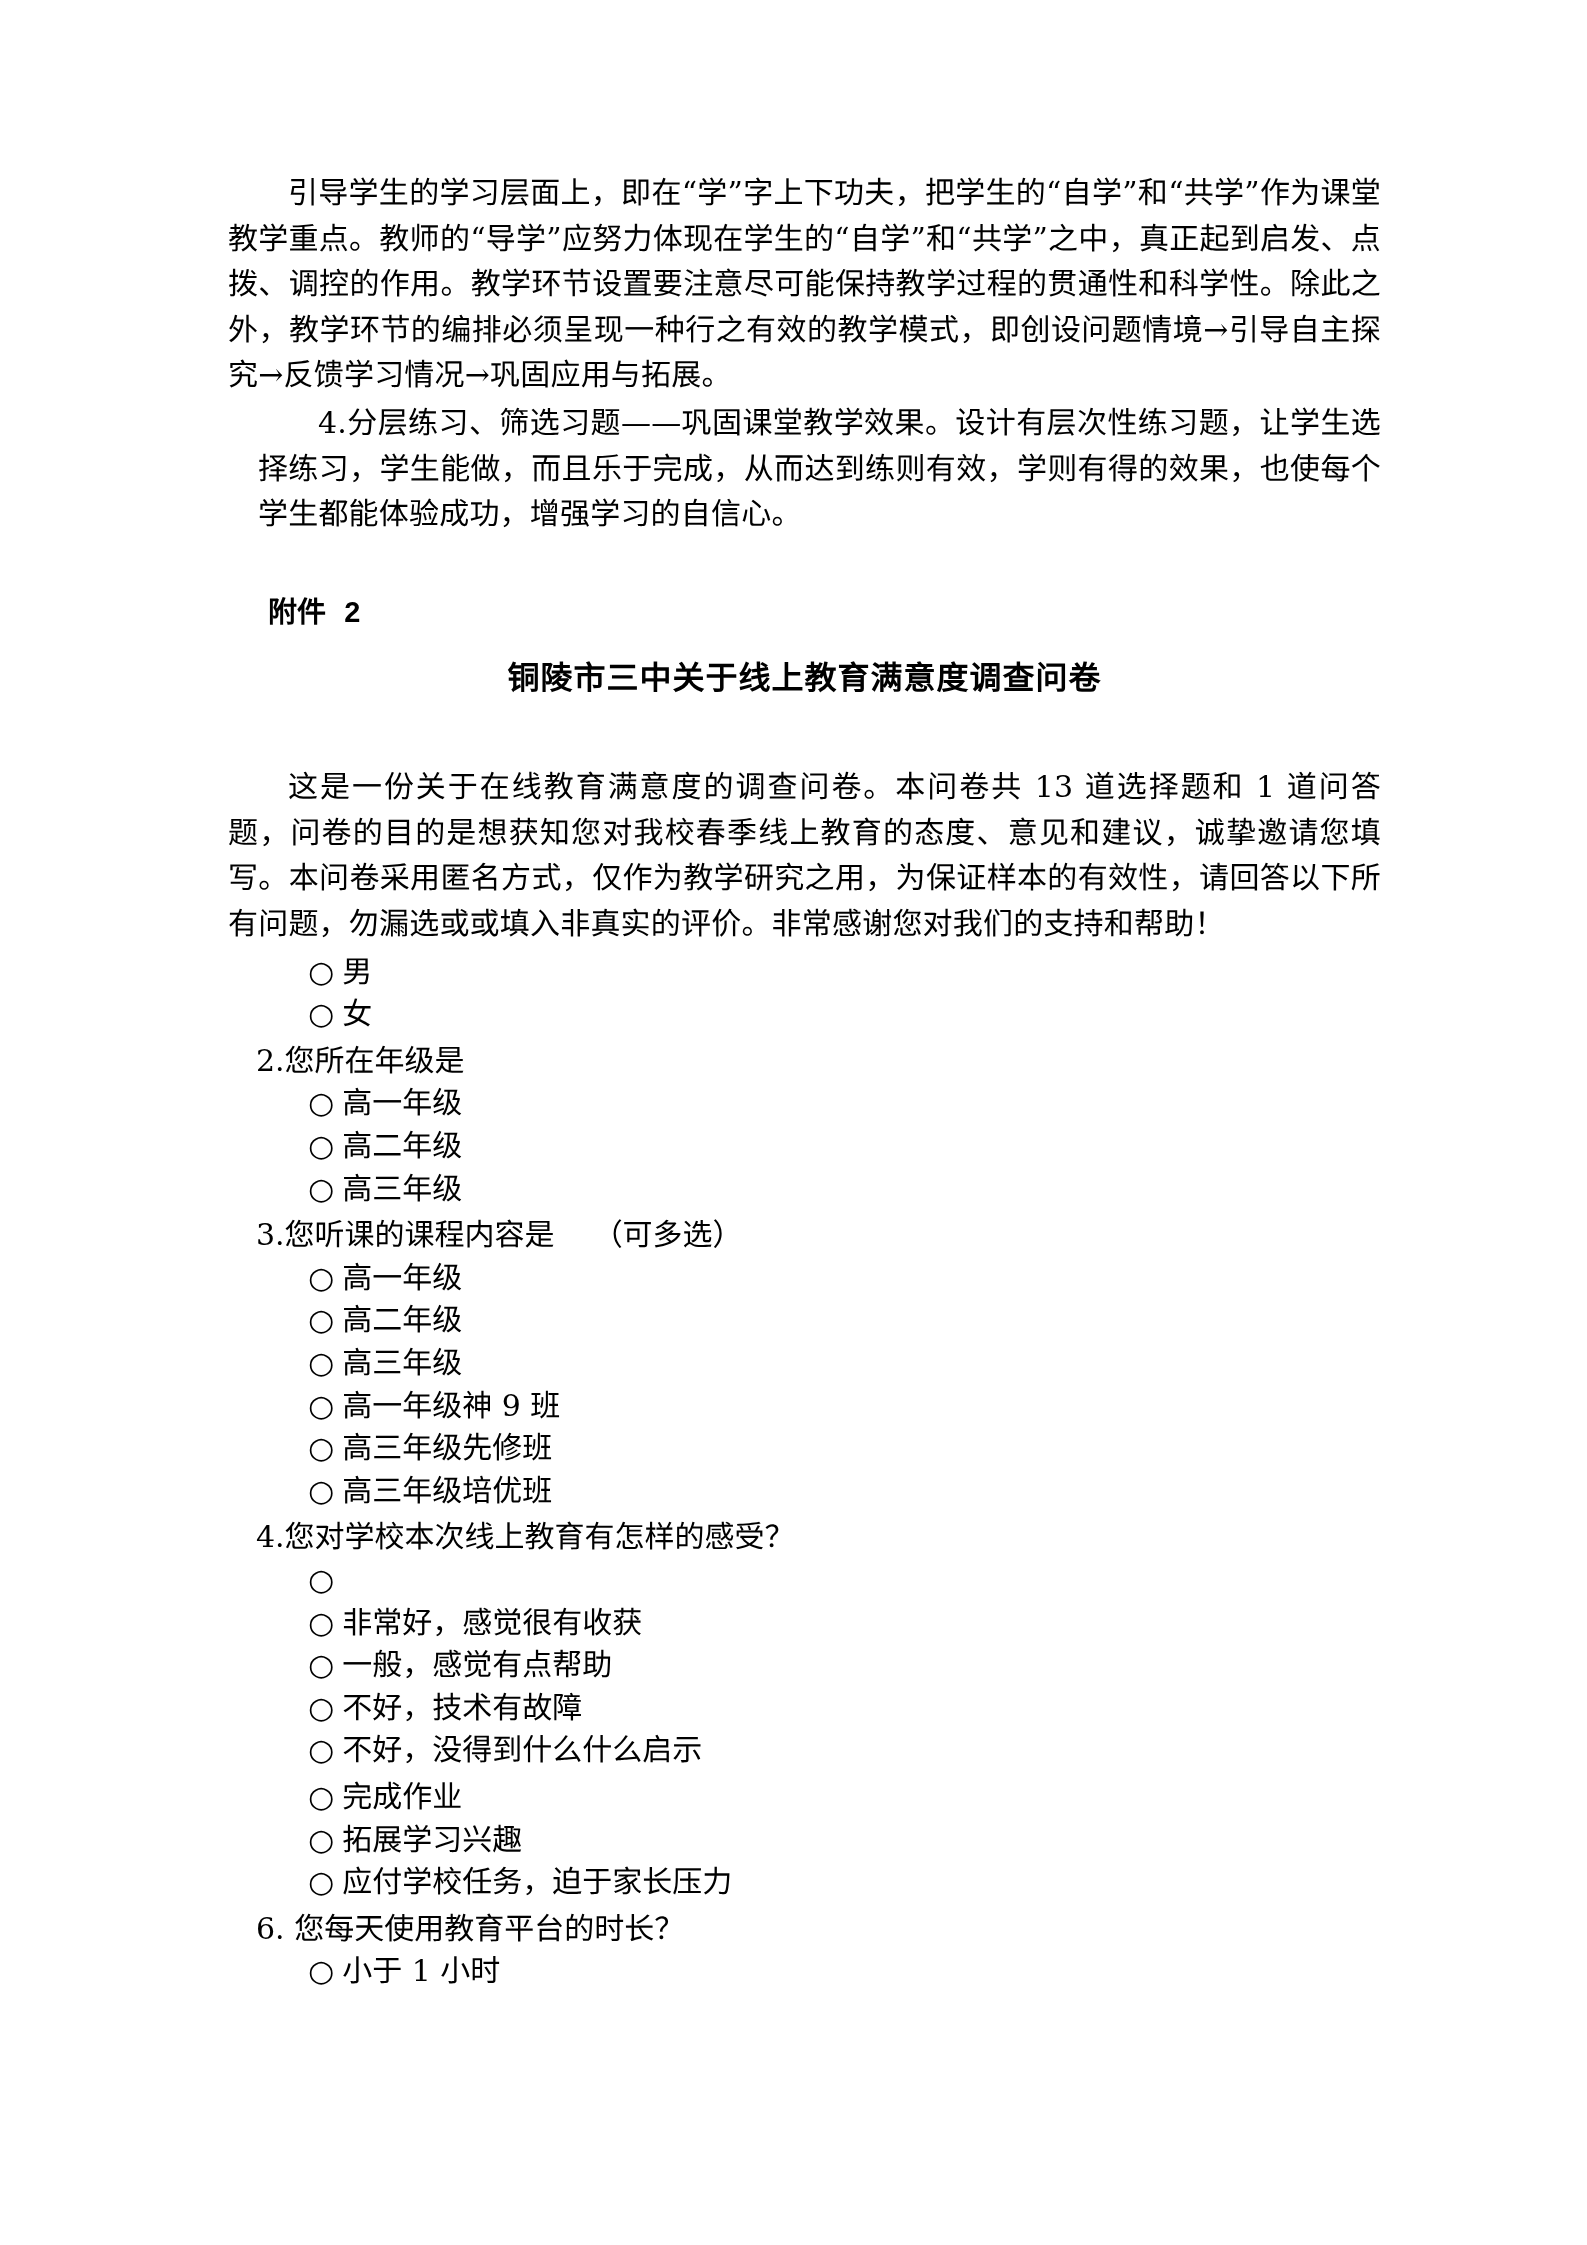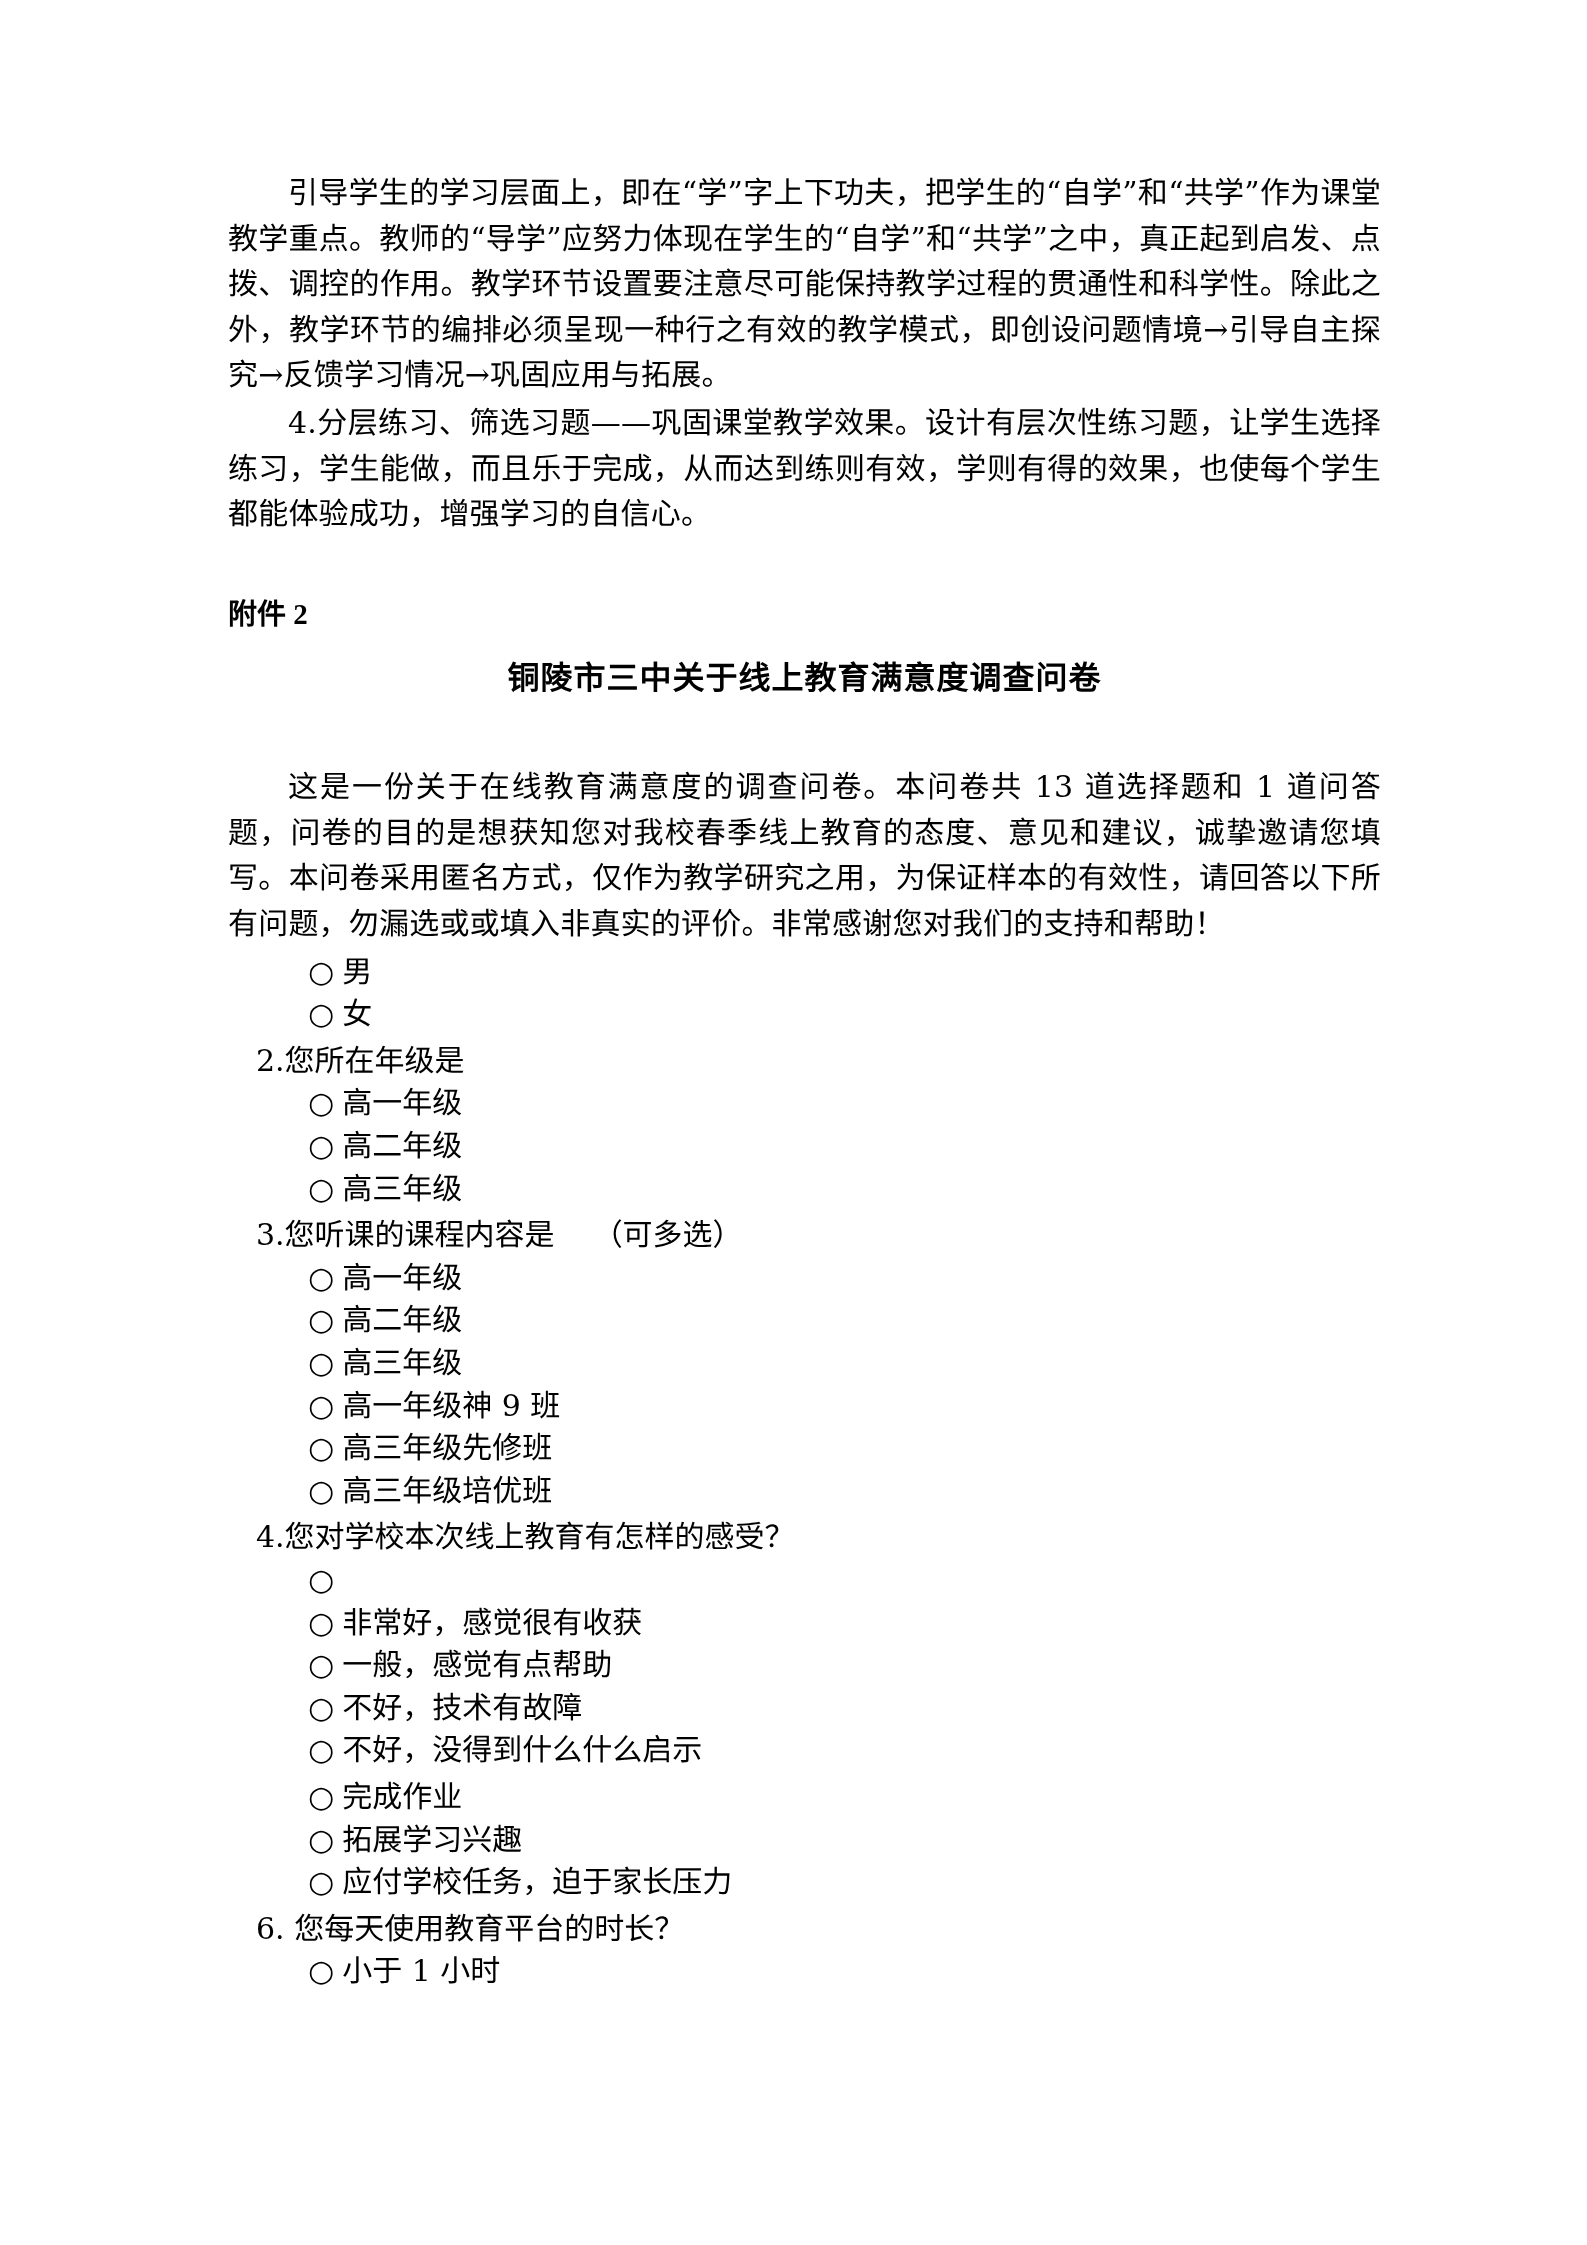--- a/index.html
+++ b/index.html
@@ -23,31 +23,33 @@
   .para {
     font-size: 30px;
     line-height: 1.52;
     text-align: justify;
     text-justify: inter-ideograph;
     margin: 0 0 0 0;
     letter-spacing: 0.2px;
   }
   .para + .para {
     margin-top: 2px;
+    margin-left: 30px;
   }
   .indent2 {
     text-indent: 60px;
   }
   .attach-label {
     font-size: 29px;
     font-weight: bold;
-    font-family: Liberation Serif, serif;
+    font-family: Liberation Mono, monospace;
     margin-top: 56px;
     margin-bottom: 0;
     line-height: 1.5;
+    margin-left: 40px;
   }
   .doc-title {
     text-align: center;
     font-size: 32px;
     font-weight: bold;
     font-family: "DejaVu Serif", "Liberation Serif", serif;
     margin-top: 18px;
     margin-bottom: 0;
     line-height: 1.5;
     letter-spacing: 1px;

